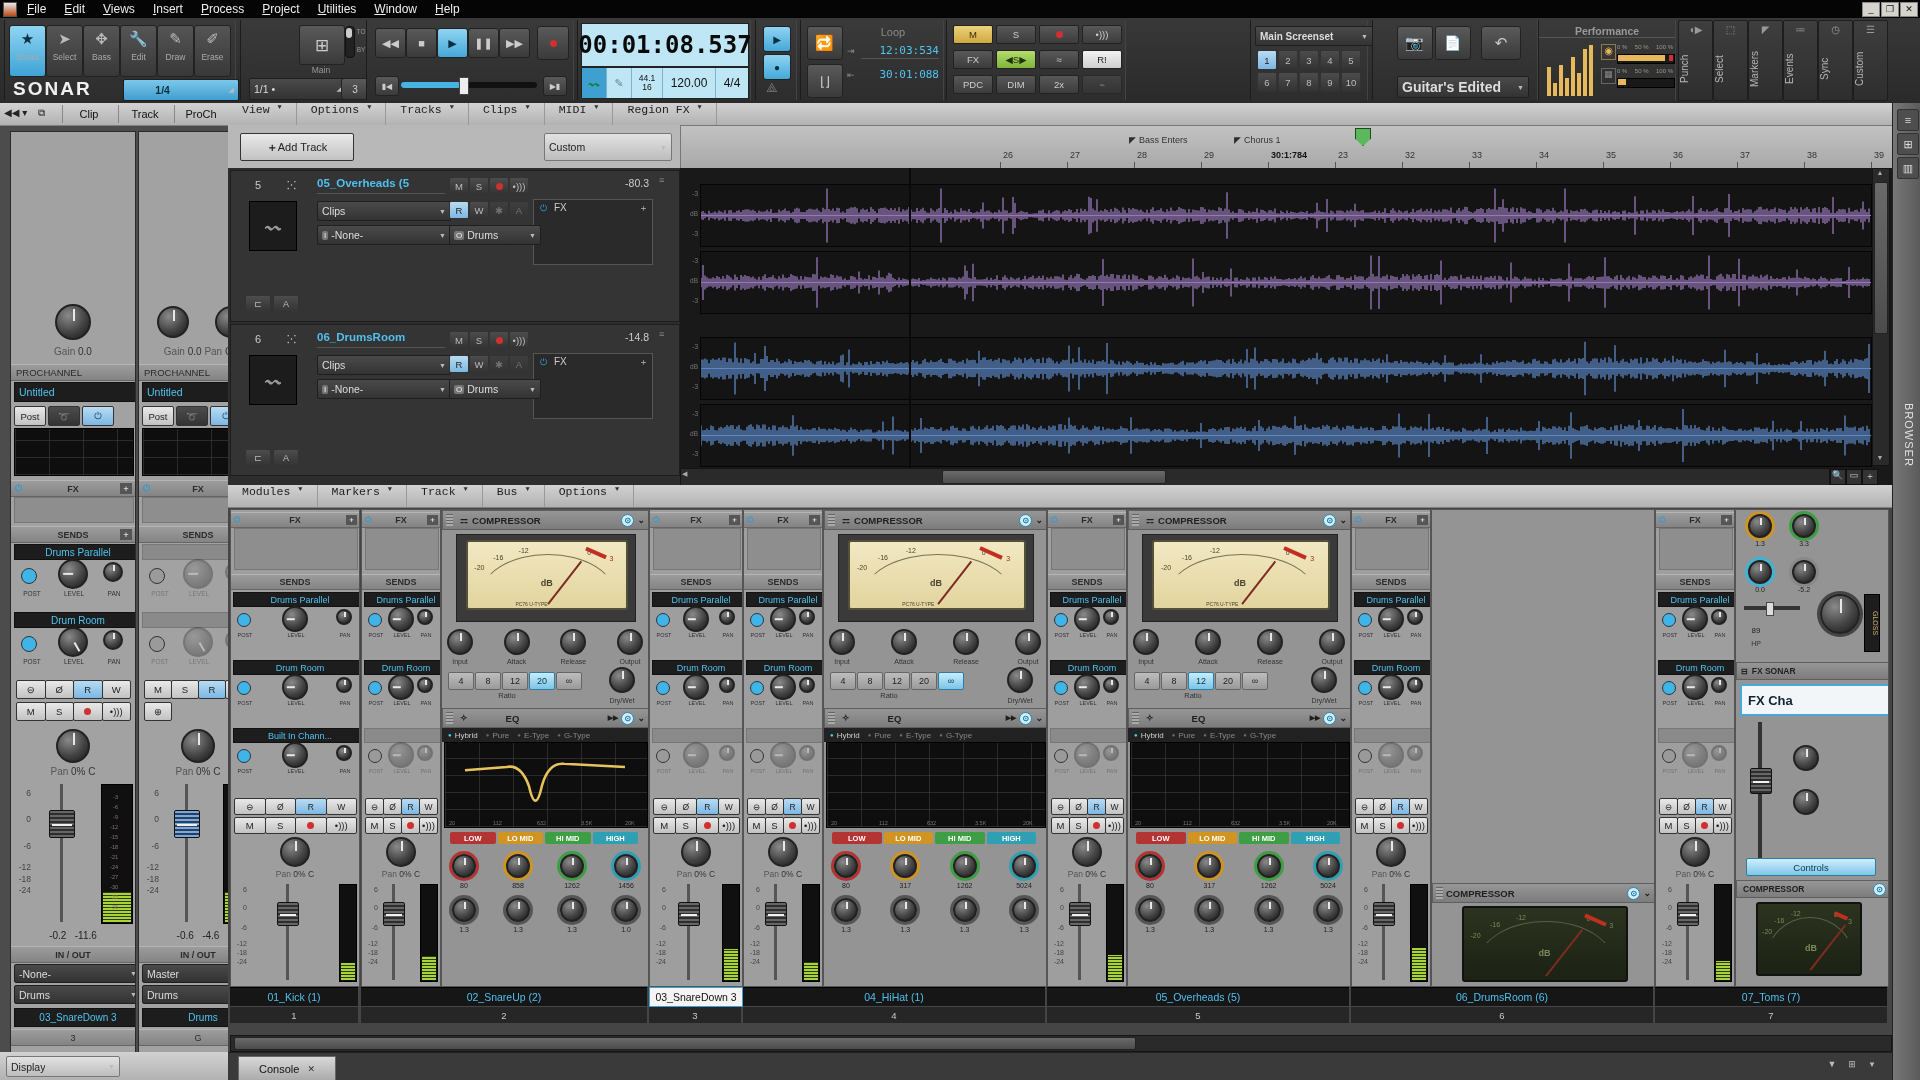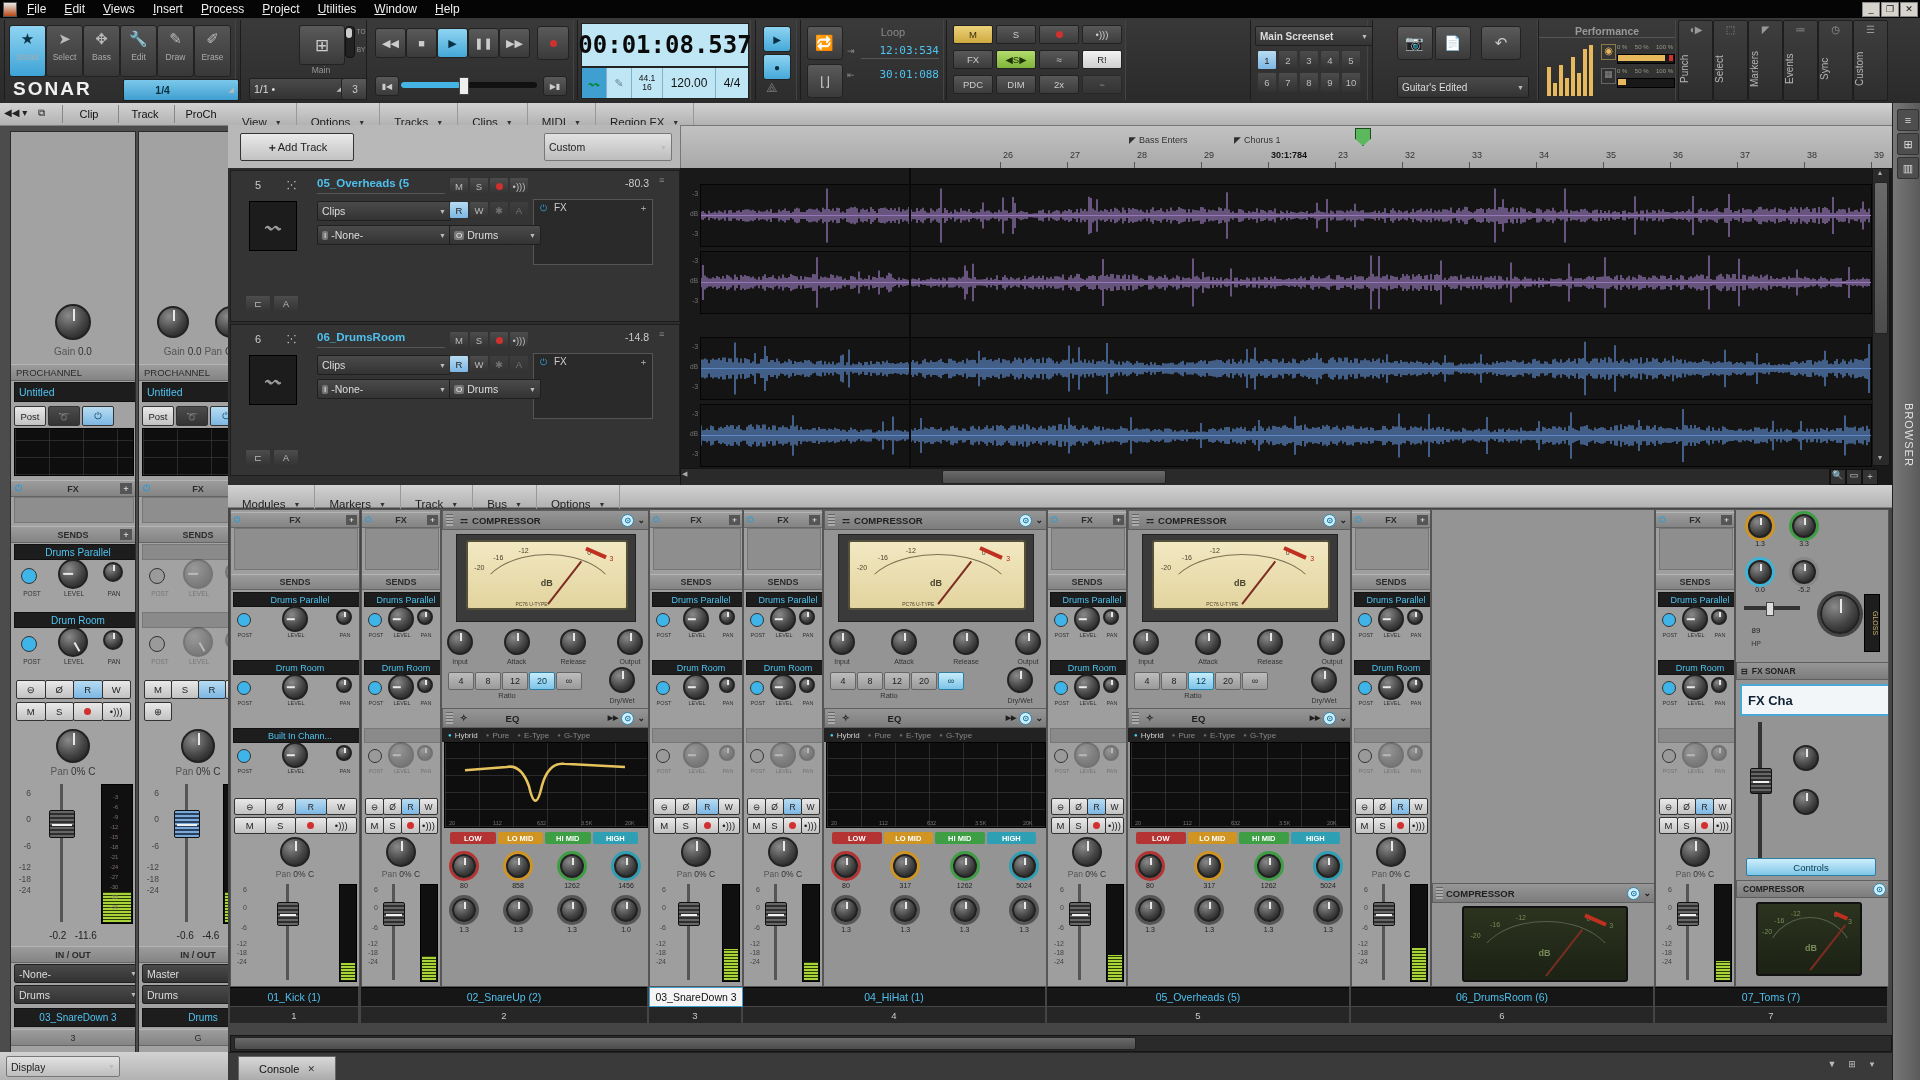--- a/index.html
+++ b/index.html
@@ -76,21 +76,21 @@
   .grip{width:7px;height:12px;margin:0 3px;background:repeating-linear-gradient(#666 0 1px,#aaa 1px 3px);}
   .bandlb{position:absolute;height:12px;border-radius:2px;color:#fff;font-size:7.5px;font-weight:bold;
           display:flex;align-items:center;justify-content:center;}
   .ratio{position:absolute;height:16px;background:linear-gradient(#bdbdbd,#9a9a9a);border:1px solid #666;border-radius:2px;
          color:#222;font-size:9px;display:flex;align-items:center;justify-content:center;}
   .ratio.sel{background:linear-gradient(#c8ecfa,#7cc4e8);border:1px solid #2e7ca2;color:#06384e;}
   .stripname{position:absolute;background:#161616;border-top:1px solid #000;color:#4fc0ee;font-size:10.5px;
              display:flex;align-items:center;justify-content:center;overflow:hidden;white-space:nowrap;}
   .stripnum{position:absolute;background:#262626;color:#c8c8c8;font-size:9.5px;display:flex;align-items:center;justify-content:center;}
   .lightbar{background:linear-gradient(#d2d2d2,#b2b2b2);border-bottom:1px solid #808080;}
-  .menuitem{display:flex;align-items:center;color:#1d1d1d;font-size:11.5px;padding:8px 14px;height:100%;border-right:1px solid #999;}
+  .menuitem{display:flex;align-items:flex-start;color:#1d1d1d;font-size:11.5px;padding:0 14px;height:100%;border-right:1px solid #999;font-family:Liberation Mono, monospace;}
   .menuitem b{font-size:7px;margin-left:8px;color:#333;font-weight:normal;}
   .scroll{position:absolute;background:#2a2a2a;border:1px solid #151515;}
   .thumb{position:absolute;background:linear-gradient(#6a6a6a,#4c4c4c);border:1px solid #222;border-radius:2px;}
   .eqgraph{position:absolute;background:
      repeating-linear-gradient(90deg,rgba(70,70,70,.5) 0 1px,transparent 1px 34px),
      repeating-linear-gradient(0deg,rgba(70,70,70,.5) 0 1px,transparent 1px 17px),#0e0e0e;border:1px solid #000;}
 </style>
 </head>
 <body>
 
@@ -235,21 +235,21 @@
         <div class="sq dark" style="left: 27px; top: 52px; width: 18px; height: 18px; position: absolute;">7</div>
         <div class="sq dark" style="left: 48px; top: 52px; width: 18px; height: 18px; position: absolute;">8</div>
         <div class="sq dark" style="left: 69px; top: 52px; width: 18px; height: 18px; position: absolute;">9</div>
         <div class="sq dark" style="left: 90px; top: 52px; width: 18px; height: 18px; position: absolute;">10</div>
       </div>
       <div class="module" style="left: 1372px; width: 164px;">
         <div class="cbtn" style="left: 24px; top: 6px; width: 34px; height: 32px; position: absolute; font-size: 15px;">📷</div>
         <div class="cbtn" style="left: 62px; top: 6px; width: 34px; height: 32px; position: absolute; font-size: 14px;">📄</div>
         <div class="cbtn" style="left: 108px; top: 6px; width: 38px; height: 32px; position: absolute; font-size: 15px;">↶</div>
         <div class="dd" style="left: 24px; top: 56px; width: 122px; height: 20px; position: absolute;">
-          <span style="font-weight: normal; font-size: 10px;">Guitar's Edited</span>
+          <span style="font-weight: bold; font-size: 14px;">Guitar's Edited</span>
           <b>▼</b>
         </div>
       </div>
       <div class="module" style="left: 1538px; width: 136px;">
         <div style="left: 0px; top: 5px; width: 136px; height: 12px; position: absolute; text-align: center; color: rgb(153, 153, 153); font-size: 10.5px; font-weight: bold; border-bottom: 1px solid rgb(85, 85, 85);">Performance</div>
         <div style="left: 8px; top: 47.4px; width: 4px; height: 28.6px; position: absolute; background: rgb(232, 184, 92);"></div>
         <div style="left: 14px; top: 63px; width: 4px; height: 13px; position: absolute; background: rgb(232, 184, 92);"></div>
         <div style="left: 20px; top: 44.8px; width: 4px; height: 31.2px; position: absolute; background: rgb(232, 184, 92);"></div>
         <div style="left: 26px; top: 57.8px; width: 4px; height: 18.2px; position: absolute; background: rgb(232, 184, 92);"></div>
         <div style="left: 32px; top: 37px; width: 4px; height: 39px; position: absolute; background: rgb(232, 184, 92);"></div>

